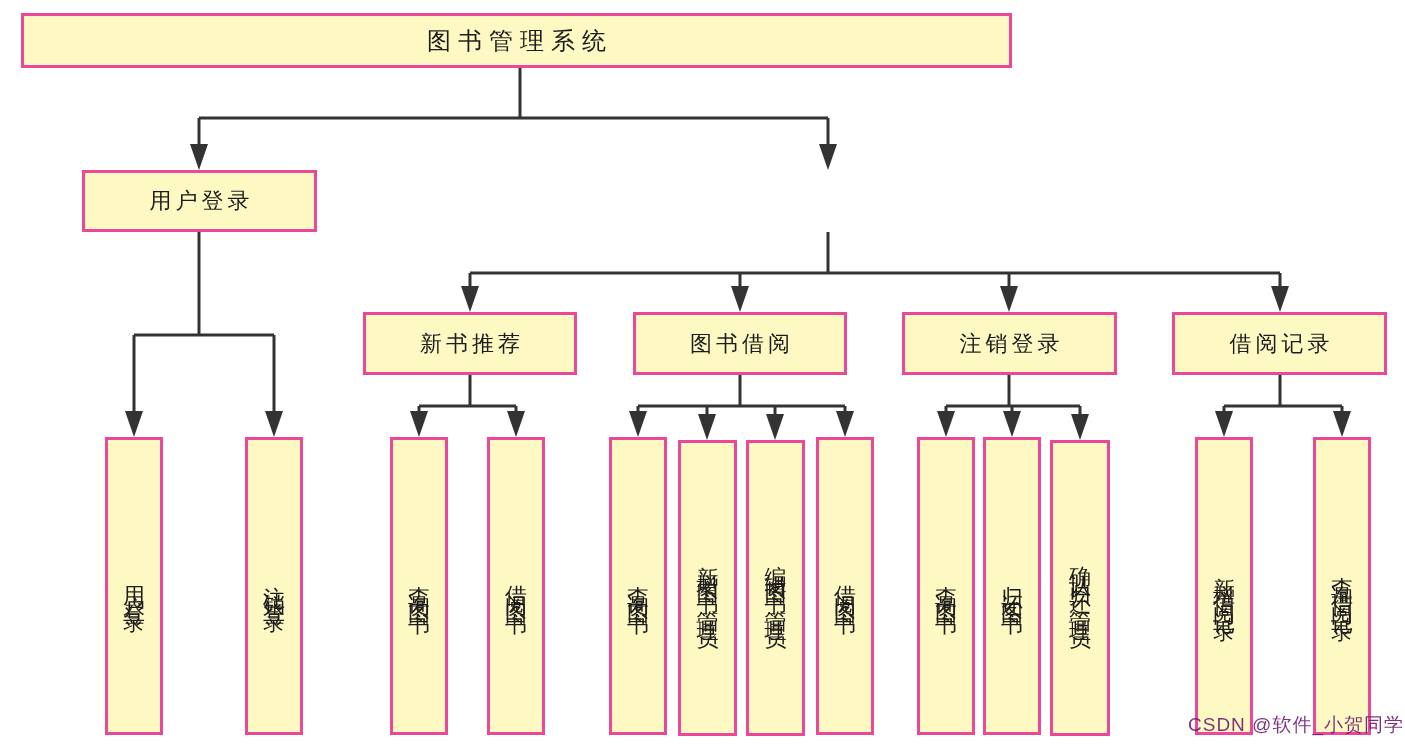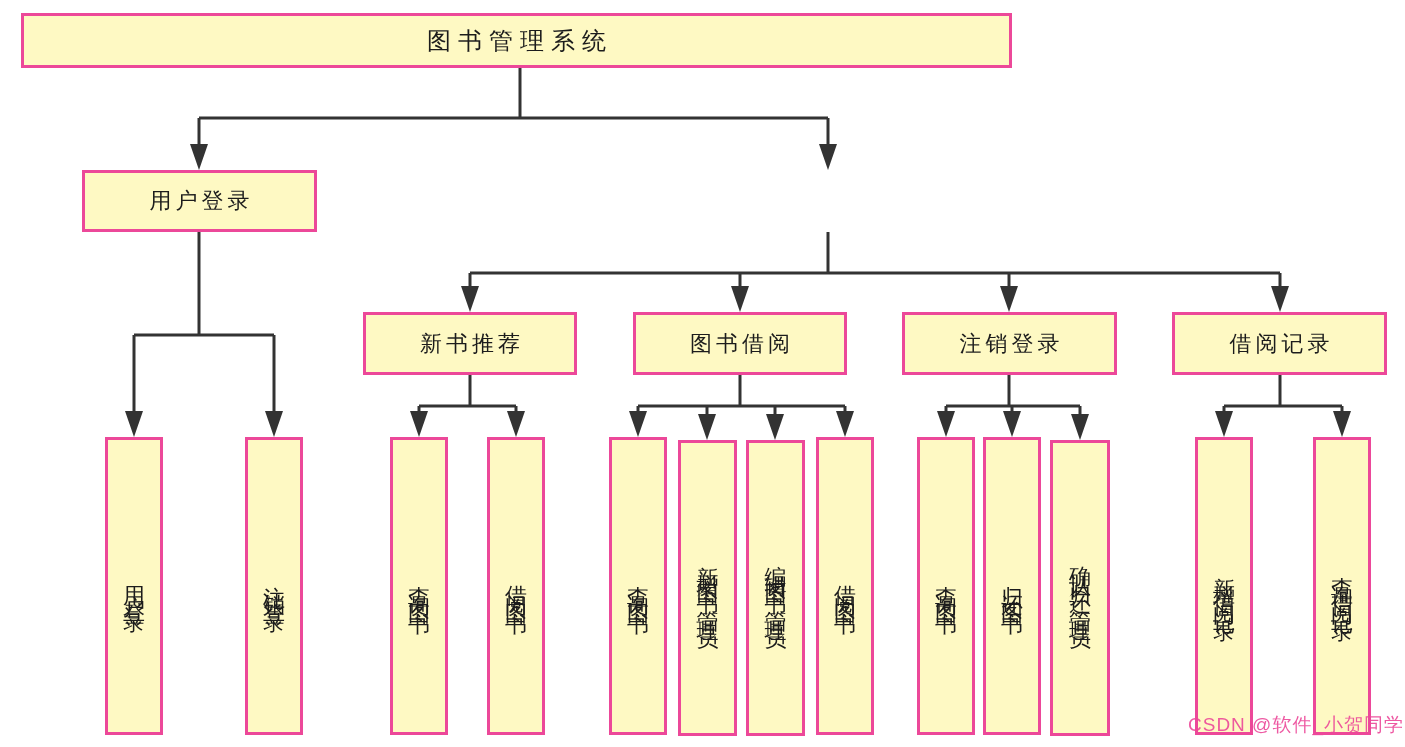--- a/index.html
+++ b/index.html
@@ -43,21 +43,21 @@
   }
   .node.v span {
     writing-mode: vertical-rl;
     text-orientation: mixed;
     font-size: 22px;
     letter-spacing: 9px;
   }
   #watermark {
     position: absolute;
     z-index: 3;
-    color: #ec4899;
+    color: #701a75;
     font-size: 19px;
     letter-spacing: 1px;
     opacity: 0.9;
     white-space: nowrap;
   }
 </style>
 </head>
 <body>
 
 <div id="canvas">

